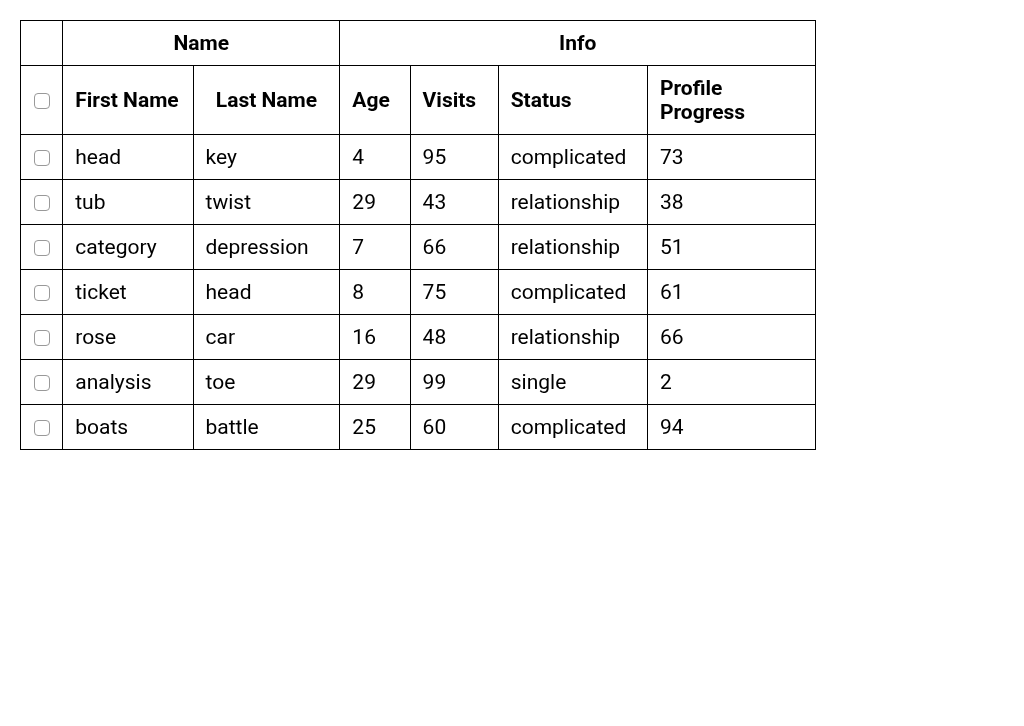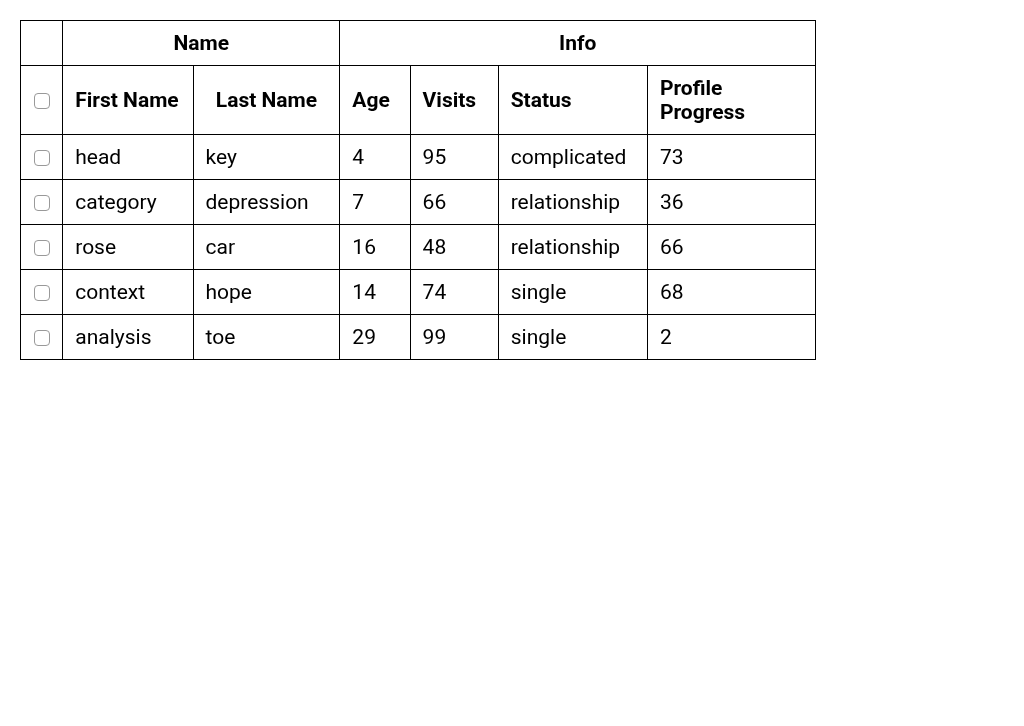--- a/index.html
+++ b/index.html
@@ -79,48 +79,66 @@
         <td class="checkbox-cell"><input type="checkbox" style=""></td>
         <td>head</td>
         <td>key</td>
         <td>4</td>
         <td>95</td>
         <td>complicated</td>
         <td>73</td>
       </tr>
       <tr>
         <td class="checkbox-cell"><input type="checkbox" style=""></td>
+        <td>tub</td>
+        <td>twist</td>
+        <td>29</td>
+        <td>43</td>
+        <td>relationship</td>
+        <td>38</td>
+      </tr>
+      <tr>
+        <td class="checkbox-cell"><input type="checkbox" style=""></td>
         <td>category</td>
         <td>depression</td>
         <td>7</td>
         <td>66</td>
         <td>relationship</td>
-        <td>36</td>
+        <td>51</td>
+      </tr>
+      <tr>
+        <td class="checkbox-cell"><input type="checkbox" style=""></td>
+        <td>ticket</td>
+        <td>head</td>
+        <td>8</td>
+        <td>75</td>
+        <td>complicated</td>
+        <td>61</td>
       </tr>
       <tr>
         <td class="checkbox-cell"><input type="checkbox" style=""></td>
         <td>rose</td>
         <td>car</td>
         <td>16</td>
         <td>48</td>
         <td>relationship</td>
         <td>66</td>
       </tr>
       <tr>
         <td class="checkbox-cell"><input type="checkbox" style=""></td>
-        <td>context</td>
-        <td>hope</td>
-        <td>14</td>
-        <td>74</td>
-        <td>single</td>
-        <td>68</td>
-      </tr>
-      <tr>
-        <td class="checkbox-cell"><input type="checkbox" style=""></td>
         <td>analysis</td>
         <td>toe</td>
         <td>29</td>
         <td>99</td>
         <td>single</td>
         <td>2</td>
       </tr>
+      <tr>
+        <td class="checkbox-cell"><input type="checkbox" style=""></td>
+        <td>boats</td>
+        <td>battle</td>
+        <td>25</td>
+        <td>60</td>
+        <td>complicated</td>
+        <td>94</td>
+      </tr>
     </tbody>
 </table>
 
 </body></html>

